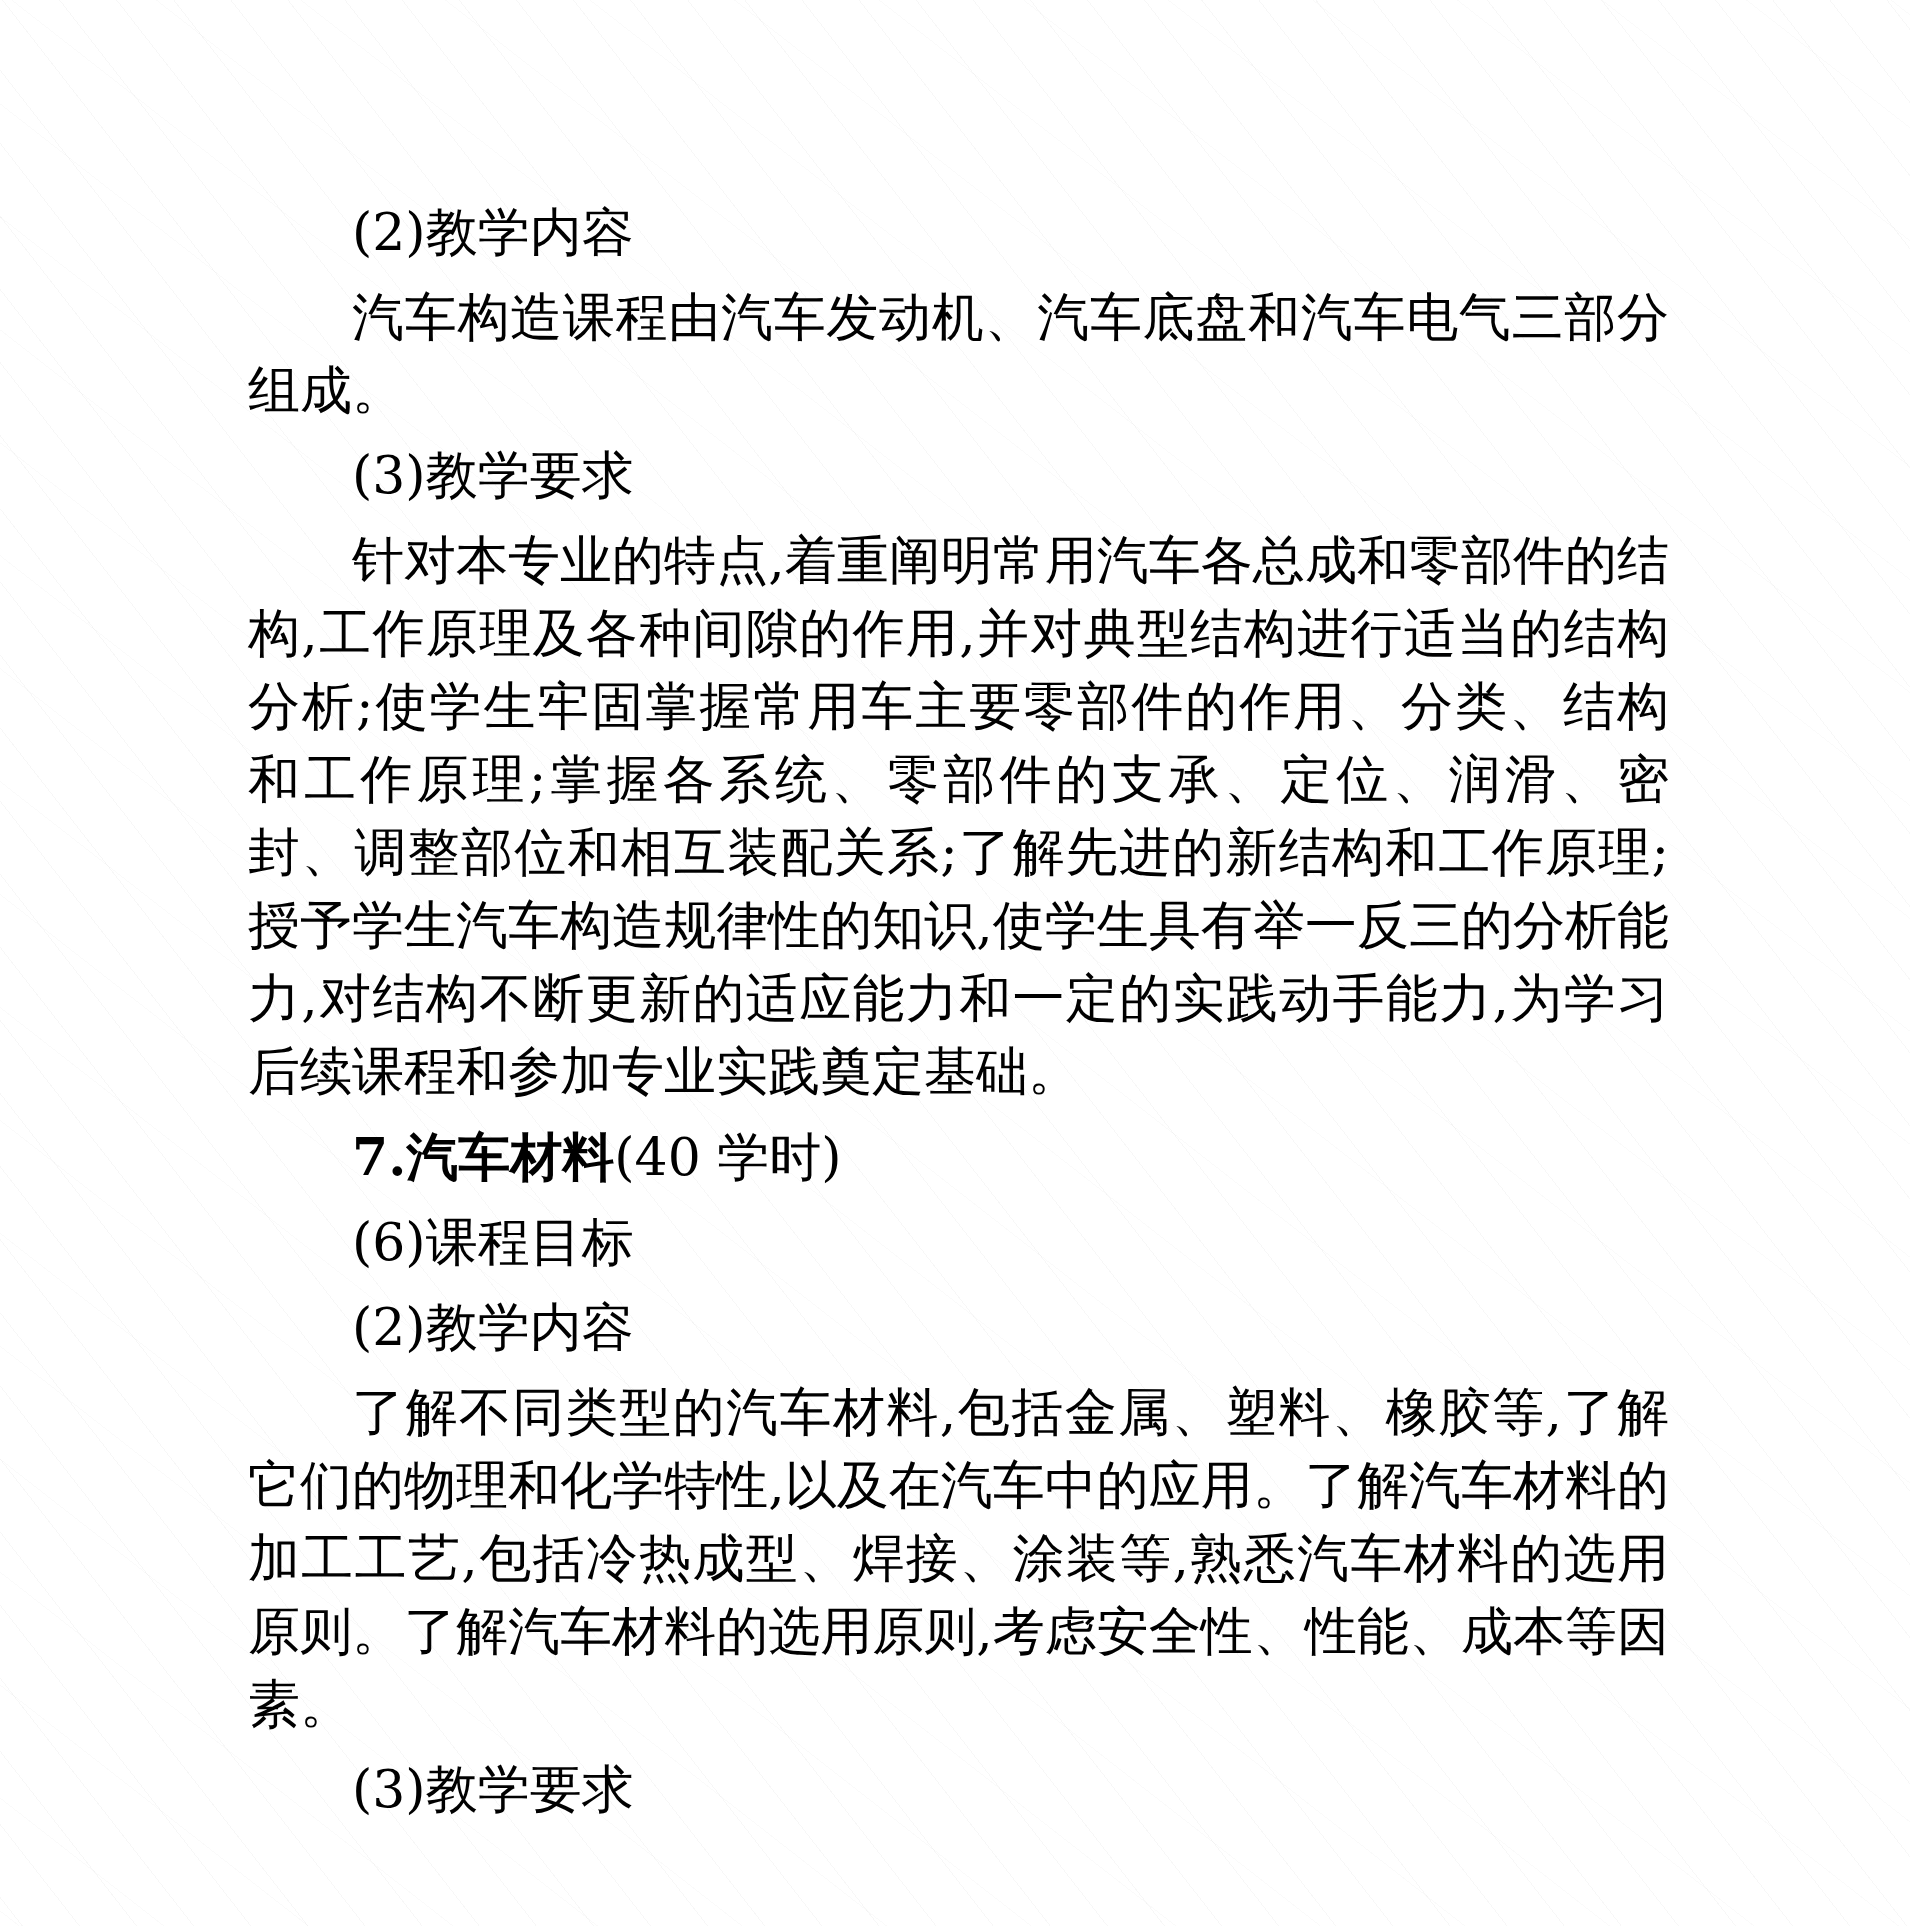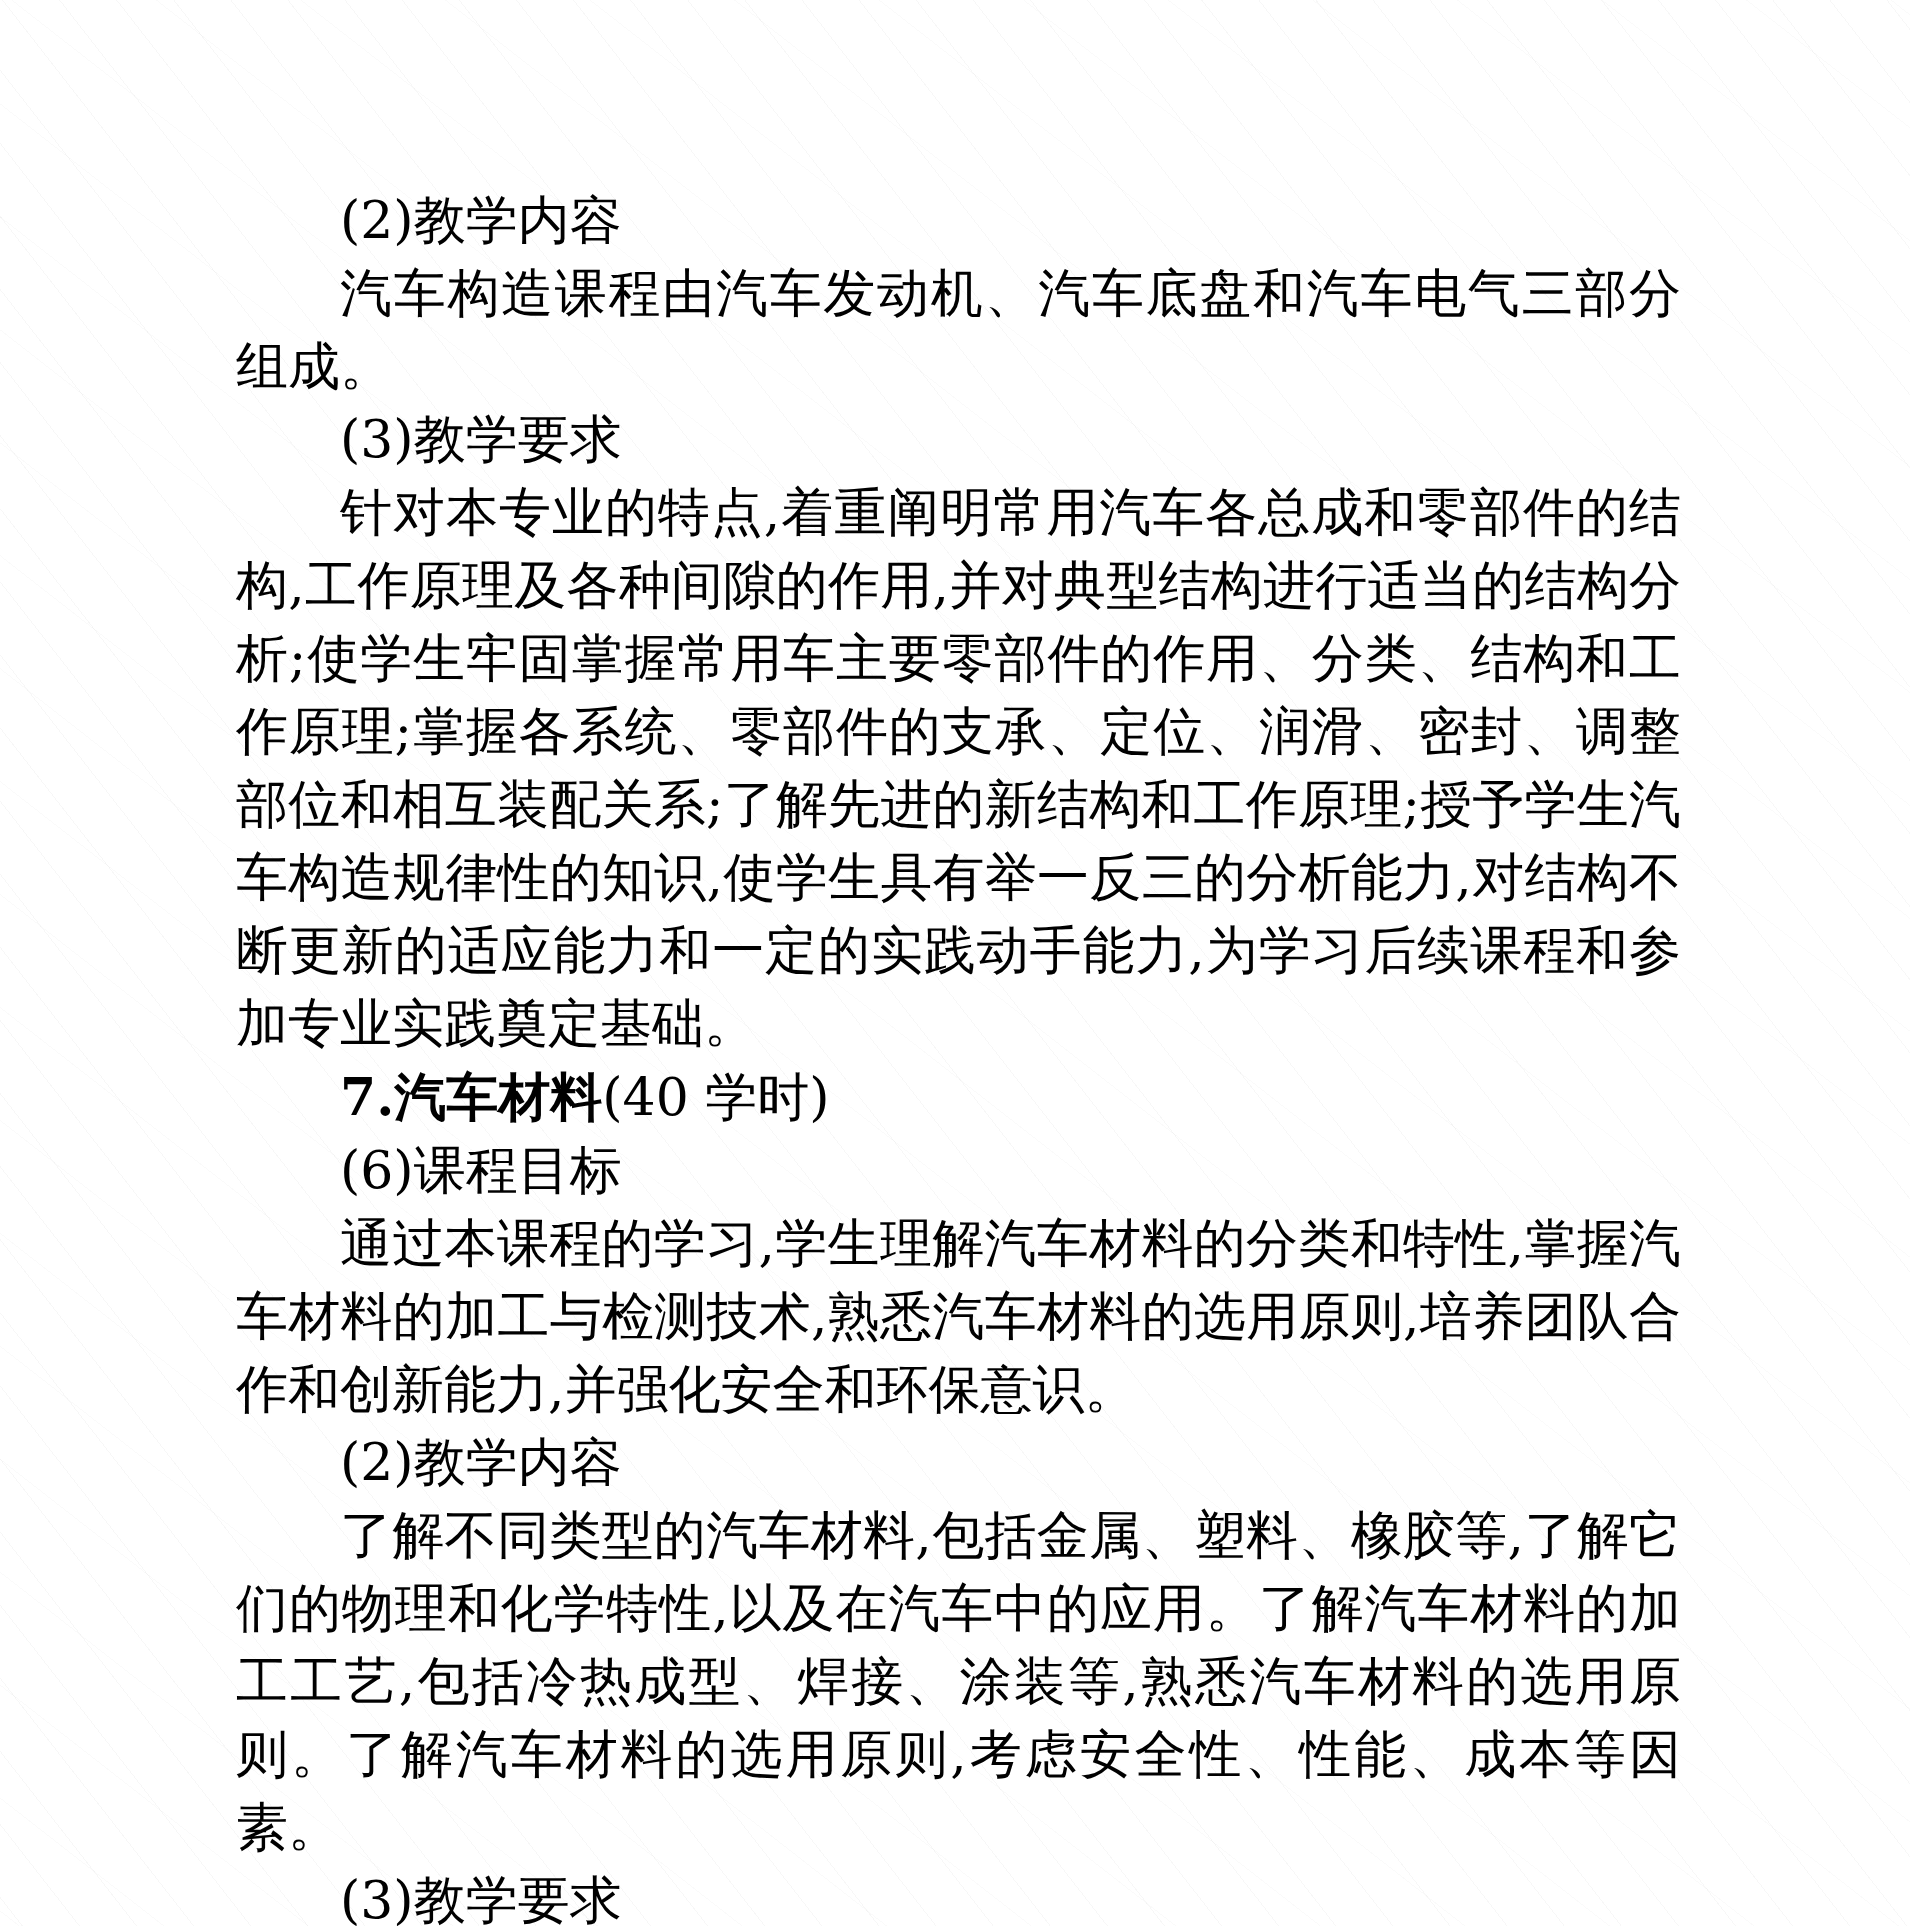--- a/index.html
+++ b/index.html
@@ -33,38 +33,37 @@
     left: 236px;
     top: 184px;
     width: 1445px;
     font-size: 52px;
     line-height: 73px;
     text-align: justify;
     text-justify: inter-ideograph;
     letter-spacing: 0;
   }
   .para {
-    margin: 0;
+    margin: 12px;
     padding: 0;
     text-indent: 2em;
   }
   .bold {
     font-weight: bold;
   }
 </style>
 </head>
 <body>
 
 <div class="texture-diagonal"></div>
 
 <main class="text-block" id="paragraphs">
     <p class="para"><span>(2)教学内容</span></p>
     <p class="para"><span>汽车构造课程由汽车发动机、汽车底盘和汽车电气三部分组成。</span></p>
     <p class="para"><span>(3)教学要求</span></p>
     <p class="para"><span>针对本专业的特点,着重阐明常用汽车各总成和零部件的结构,工作原理及各种间隙的作用,并对典型结构进行适当的结构分析;使学生牢固掌握常用车主要零部件的作用、分类、结构和工作原理;掌握各系统、零部件的支承、定位、润滑、密封、调整部位和相互装配关系;了解先进的新结构和工作原理;授予学生汽车构造规律性的知识,使学生具有举一反三的分析能力,对结构不断更新的适应能力和一定的实践动手能力,为学习后续课程和参加专业实践奠定基础。</span></p>
     <p class="para"><span class="bold">7.汽车材料</span><span>(40 学时)</span></p>
     <p class="para"><span>(6)课程目标</span></p>
-    <p class="para"><span>通过本课程的学习,学生理解汽车材料的分类和特性,掌握汽车材料的加工与检测技术,熟悉汽车材料的选用原则,培养团队合作和创新能力,并强化安全和环保意识。</span></p>
     <p class="para"><span>(2)教学内容</span></p>
     <p class="para"><span>了解不同类型的汽车材料,包括金属、塑料、橡胶等,了解它们的物理和化学特性,以及在汽车中的应用。了解汽车材料的加工工艺,包括冷热成型、焊接、涂装等,熟悉汽车材料的选用原则。了解汽车材料的选用原则,考虑安全性、性能、成本等因素。</span></p>
     <p class="para"><span>(3)教学要求</span></p>
   </main>
 
 
 </body></html>

